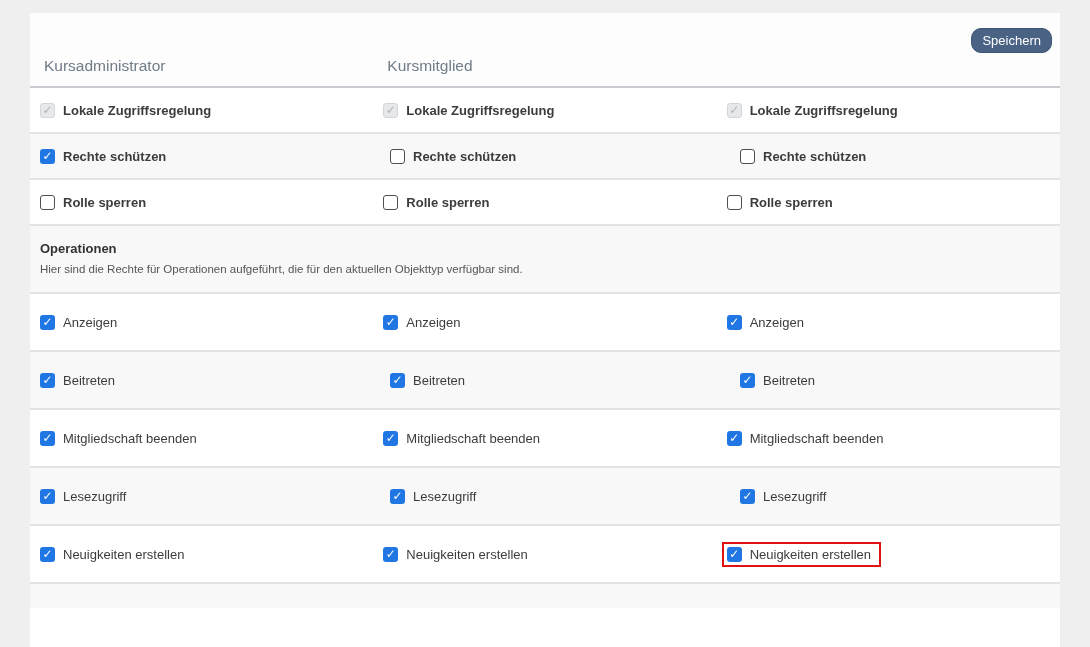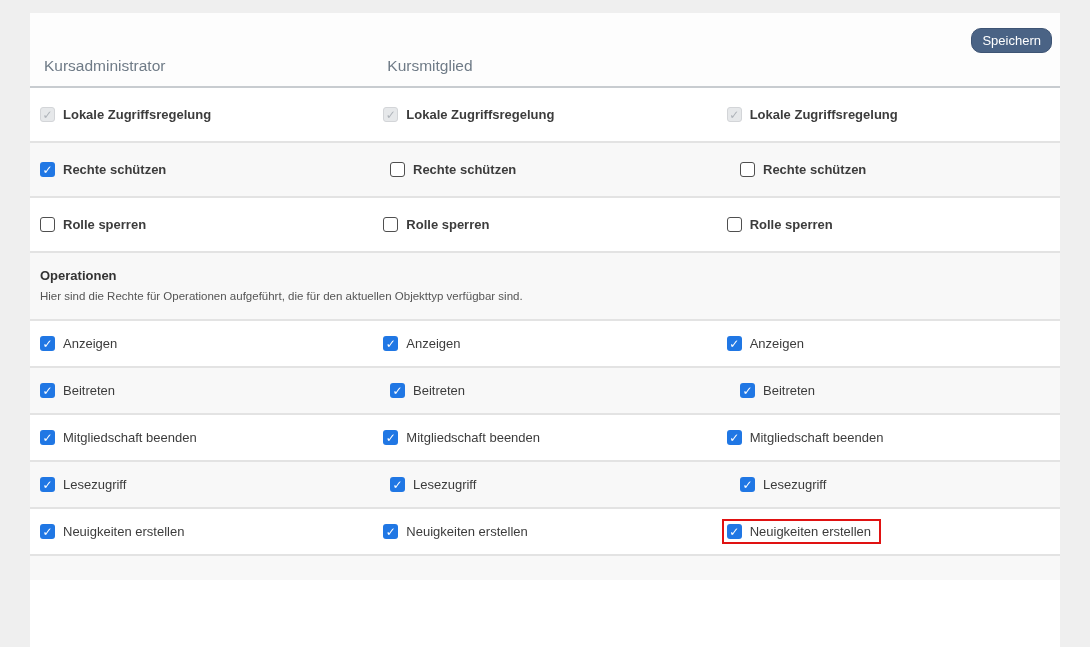--- a/index.html
+++ b/index.html
@@ -32,23 +32,23 @@
     position:absolute; left:0; right:0; bottom:0;
     display:grid; grid-template-columns:1fr 1fr 1fr;
     padding-bottom:11px;
   }
   .col-header {
     padding-left:14px; font-size:15.5px; color:var(--header-text); font-weight:400;
   }
   
   .row {
     display:grid; grid-template-columns:1fr 1fr 1fr; align-items:center;
-    height:55px; border-bottom:2px solid #e3e3e3; background:#ffffff;
-  }
-  .row.op { height:47px; }
+    height:46px; border-bottom:2px solid #e3e3e3; background:#ffffff;
+  }
+  .row.op { height:58px; }
   .row.alt { background:var(--row-alt-bg);gap:20px; }
   .cell { padding-left:10px; }
   .check-item {
     display:inline-flex; align-items:center; cursor:pointer;
     border:2px solid transparent; padding:3px 8px 3px 3px; margin-left:-5px;
   }
   .check-item.highlighted { border-color:var(--highlight-red); }
   .checkbox {
     width:15px; height:15px; border-radius:3px; flex:none; margin-right:8px;
     display:inline-flex; align-items:center; justify-content:center;

